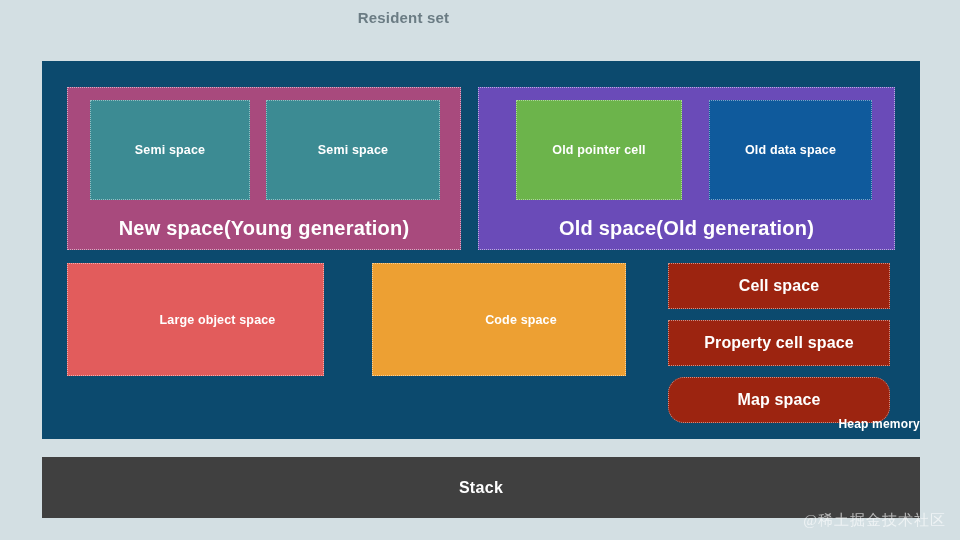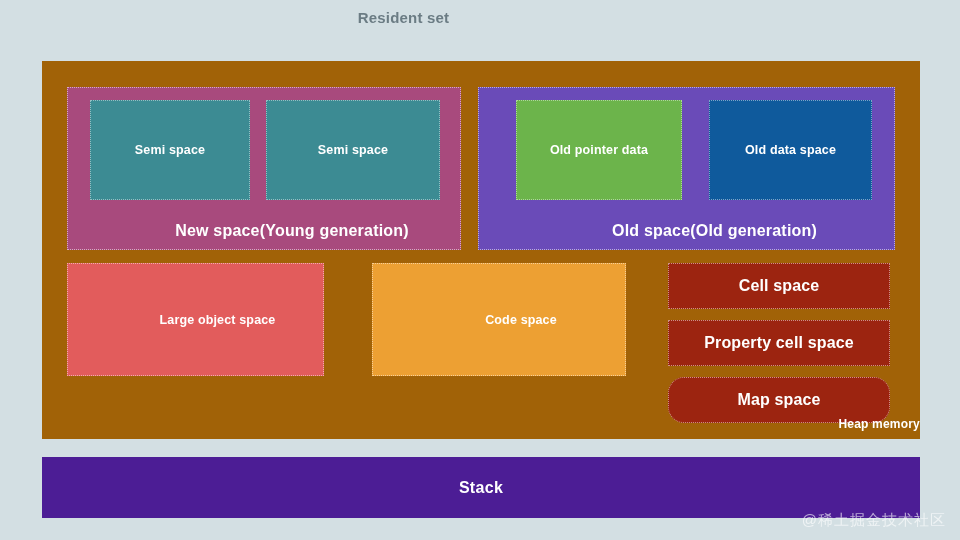--- a/index.html
+++ b/index.html
@@ -32,21 +32,21 @@
     letter-spacing: .2px;
   }
 
   
   .heap {
     position: absolute;
     left: 42px;
     top: 61px;
     width: 878px;
     height: 378px;
-    background: #a16207;
+    background: #0c4a6e;
   }
   .heap-label {
     position: absolute;
     left: 0;
     bottom: 8px;
     width: 100%;
     text-align: right;
     font-size: 12px;
     font-weight: bold;
     color: #ffffff;
@@ -70,25 +70,24 @@
     left: 436px;
     width: 417px;
     background: #6a4bb8;
   }
   .gen-label {
     position: absolute;
     left: 0;
     bottom: 9px;
     width: 100%;
     text-align: center;
-    font-size: 16px;
+    font-size: 20px;
     font-weight: bold;
     color: #ffffff;
     letter-spacing: .2px;
-    padding-left: 28px;
   }
 
   .inner-box {
     position: absolute;
     top: 12px;
     height: 100px;
     border: 1px dotted rgba(255,255,255,.45);
     box-sizing: border-box;
     display: flex;
     align-items: center;
@@ -155,59 +154,60 @@
   .brick-1 { top: 259px; }
   .brick-2 { top: 316px; border-radius: 16px; }
 
   
   .stack {
     position: absolute;
     left: 42px;
     top: 457px;
     width: 878px;
     height: 61px;
-    background: #4c1d95;
+    background: #404040;
     display: flex;
     align-items: center;
     justify-content: center;
     color: #ffffff;
     font-size: 16px;
     font-weight: bold;
     letter-spacing: .3px;
   }
 
   
   .watermark {
     position: absolute;
     right: 14px;
     bottom: 10px;
     font-size: 15px;
     color: rgba(255,255,255,.62);
     letter-spacing: 1px;
     white-space: nowrap;
     pointer-events: none;
+    font-family: Liberation Serif, serif;
   }
 </style>
 </head>
 <body>
 
 <div class="stage">
 
   <div class="resident-title">Resident set</div>
 
   <div class="heap">
 
     <div class="gen-box gen-new">
       <div class="inner-box semi-a">Semi space</div>
       <div class="inner-box semi-b">Semi space</div>
       <div class="gen-label">New space(Young generation)</div>
     </div>
 
     <div class="gen-box gen-old">
-      <div class="inner-box old-ptr">Old pointer data</div>
+      <div class="inner-box old-ptr">Old pointer cell</div>
       <div class="inner-box old-data">Old data space</div>
       <div class="gen-label">Old space(Old generation)</div>
     </div>
 
     <div class="row2-box large-obj">Large object space</div>
     <div class="row2-box code-space">Code space</div>
 
     <div class="brick brick-0">Cell space</div>
     <div class="brick brick-1">Property cell space</div>
     <div class="brick brick-2">Map space</div>

